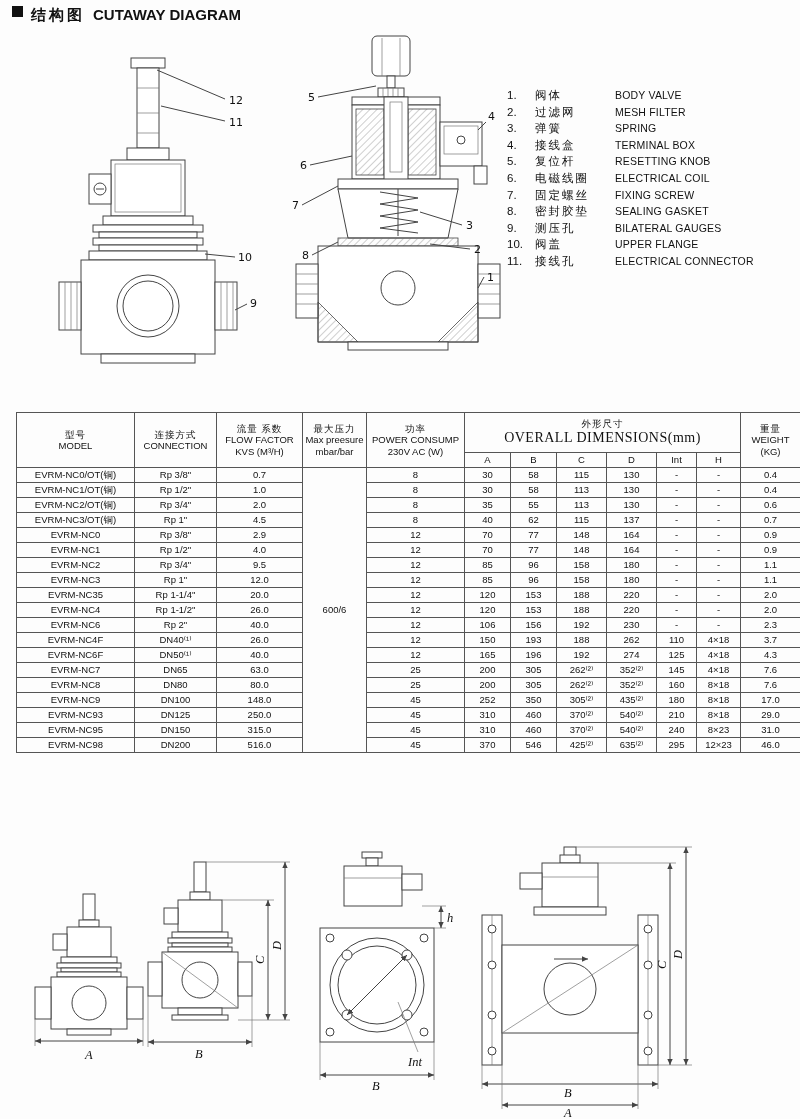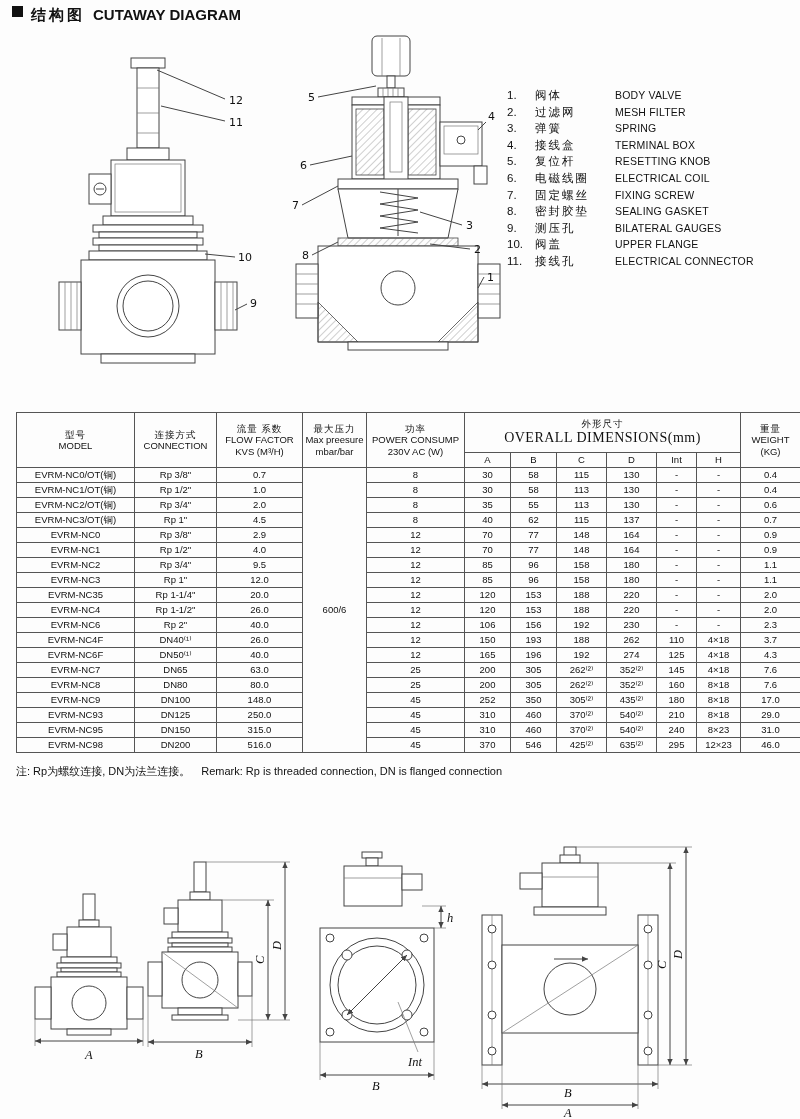--- a/index.html
+++ b/index.html
@@ -524,24 +524,20 @@
         <td>425⁽²⁾</td>
         <td>635⁽²⁾</td>
         <td>295</td>
         <td>12×23</td>
         <td>46.0</td>
       </tr>
     </tbody>
 </table>
 
 <div class="notes">
-  <div>
-    <span>注: Rp为螺纹连接, DN为法兰连接。</span>
-    <span class="en">Remark: Rp is threaded connection, DN is flanged connection</span>
-  </div>
 </div>
 
 <svg class="bottom-drawings" width="800" height="296" viewBox="0 0 800 296">
   <defs>
     <marker id="ar2" viewBox="0 0 10 10" refX="9" refY="5" markerWidth="7" markerHeight="7" orient="auto-start-reverse">
       <path d="M0,1 L9,5 L0,9 z" fill="#444"></path>
     </marker>
     <pattern id="hatch2" width="5" height="5" patternUnits="userSpaceOnUse" patternTransform="rotate(45)">
       <line x1="0" y1="0" x2="0" y2="5" stroke="#888" stroke-width="0.8"></line>
     </pattern>

